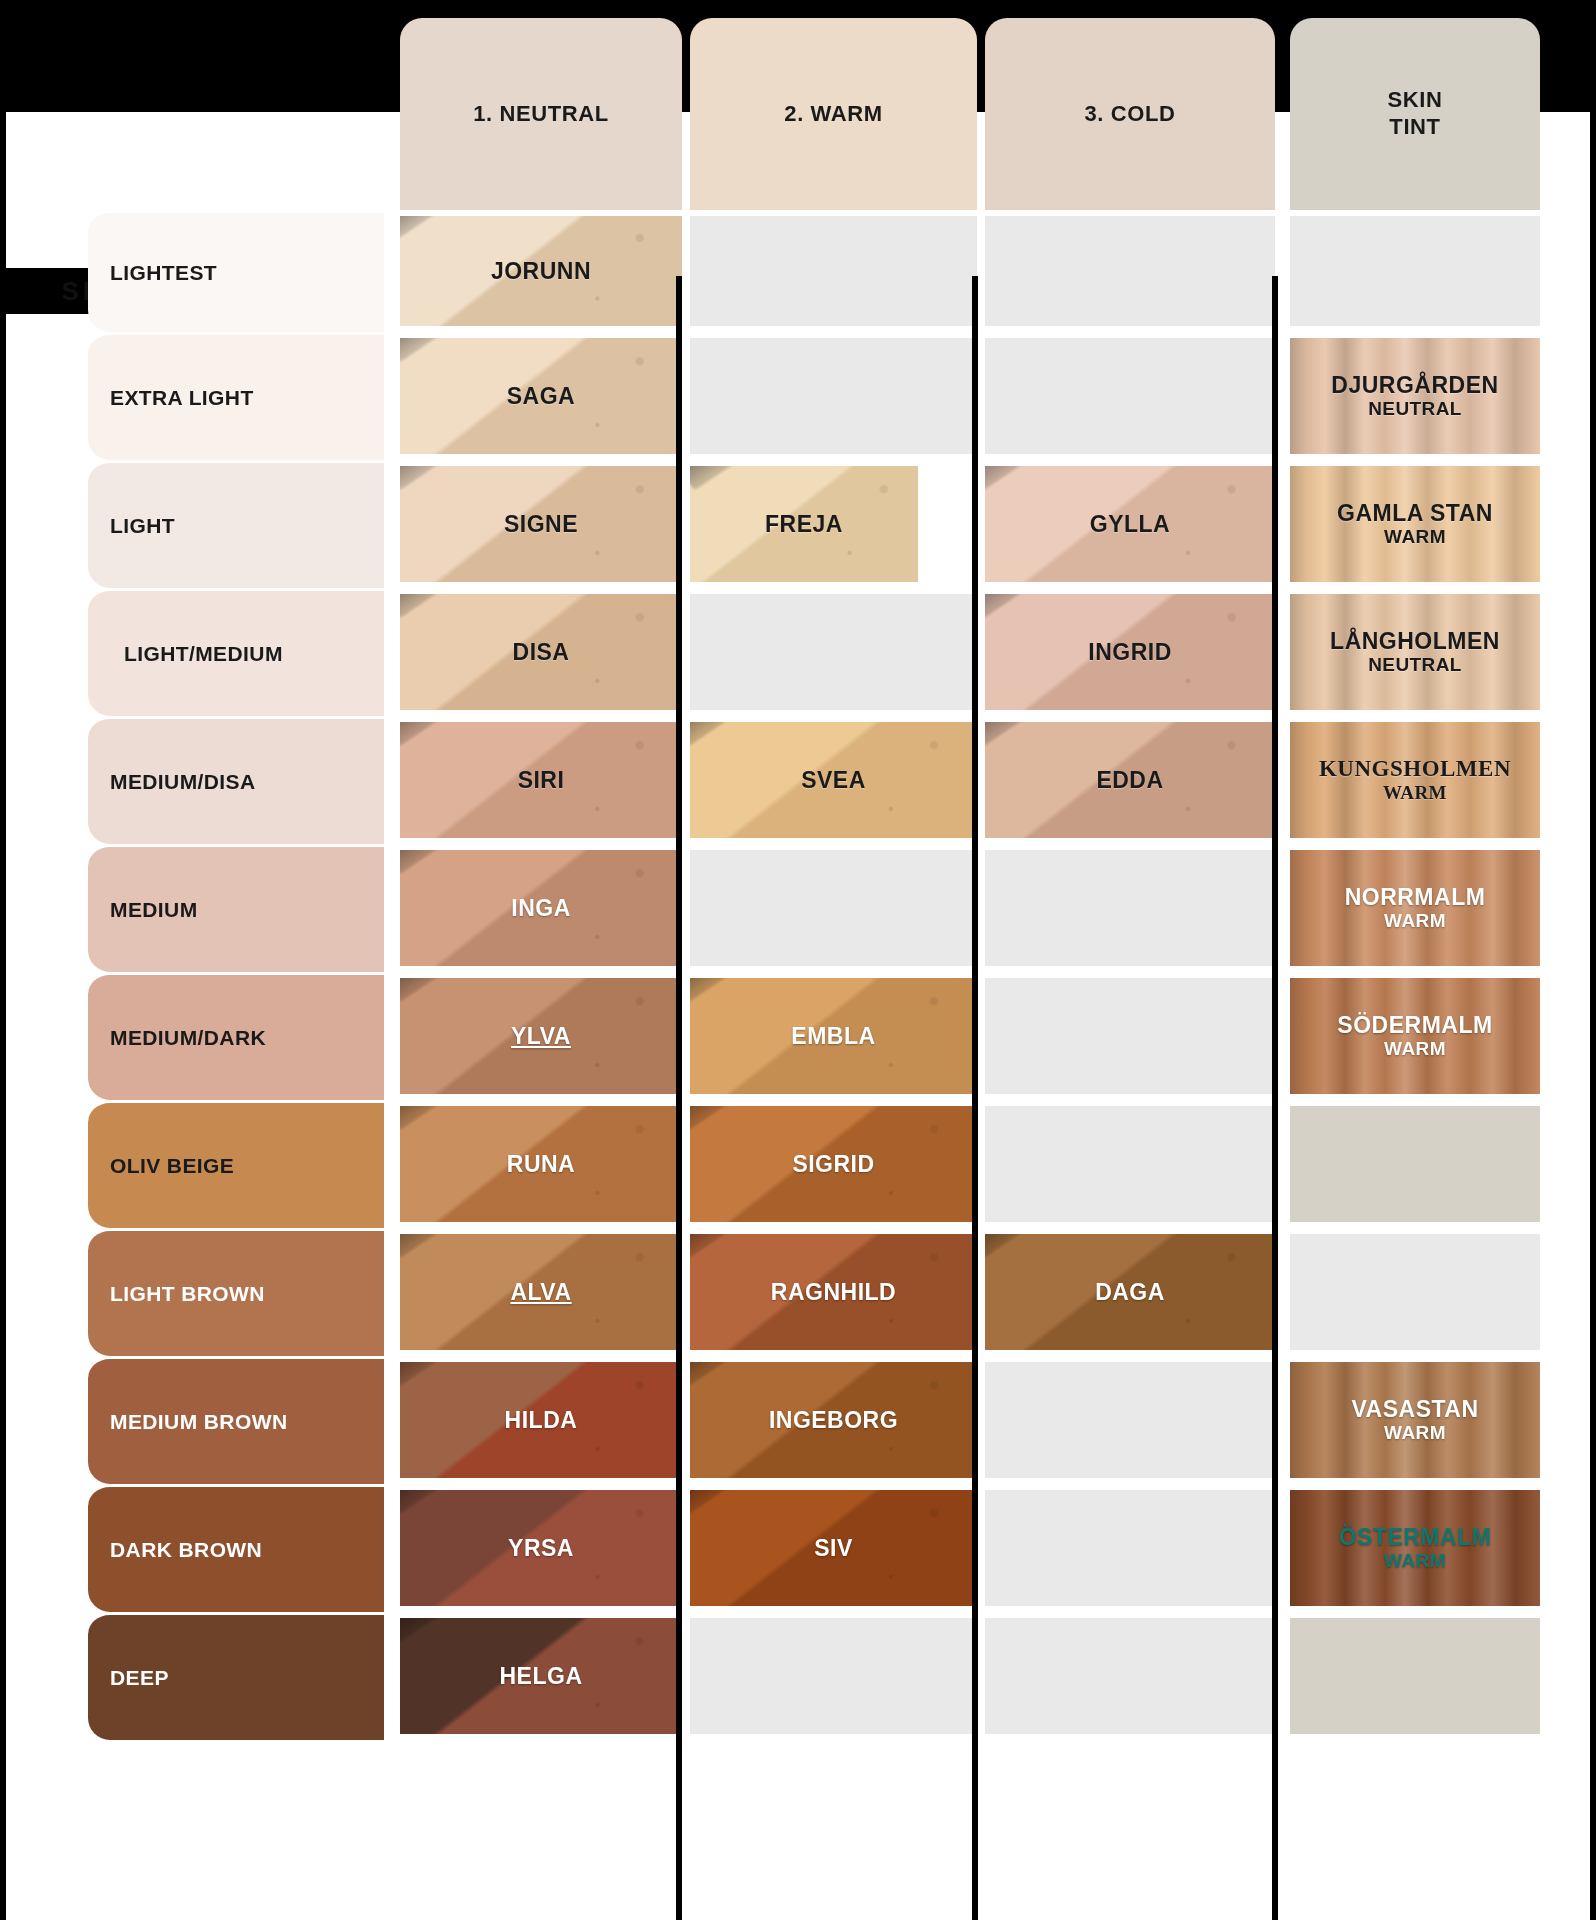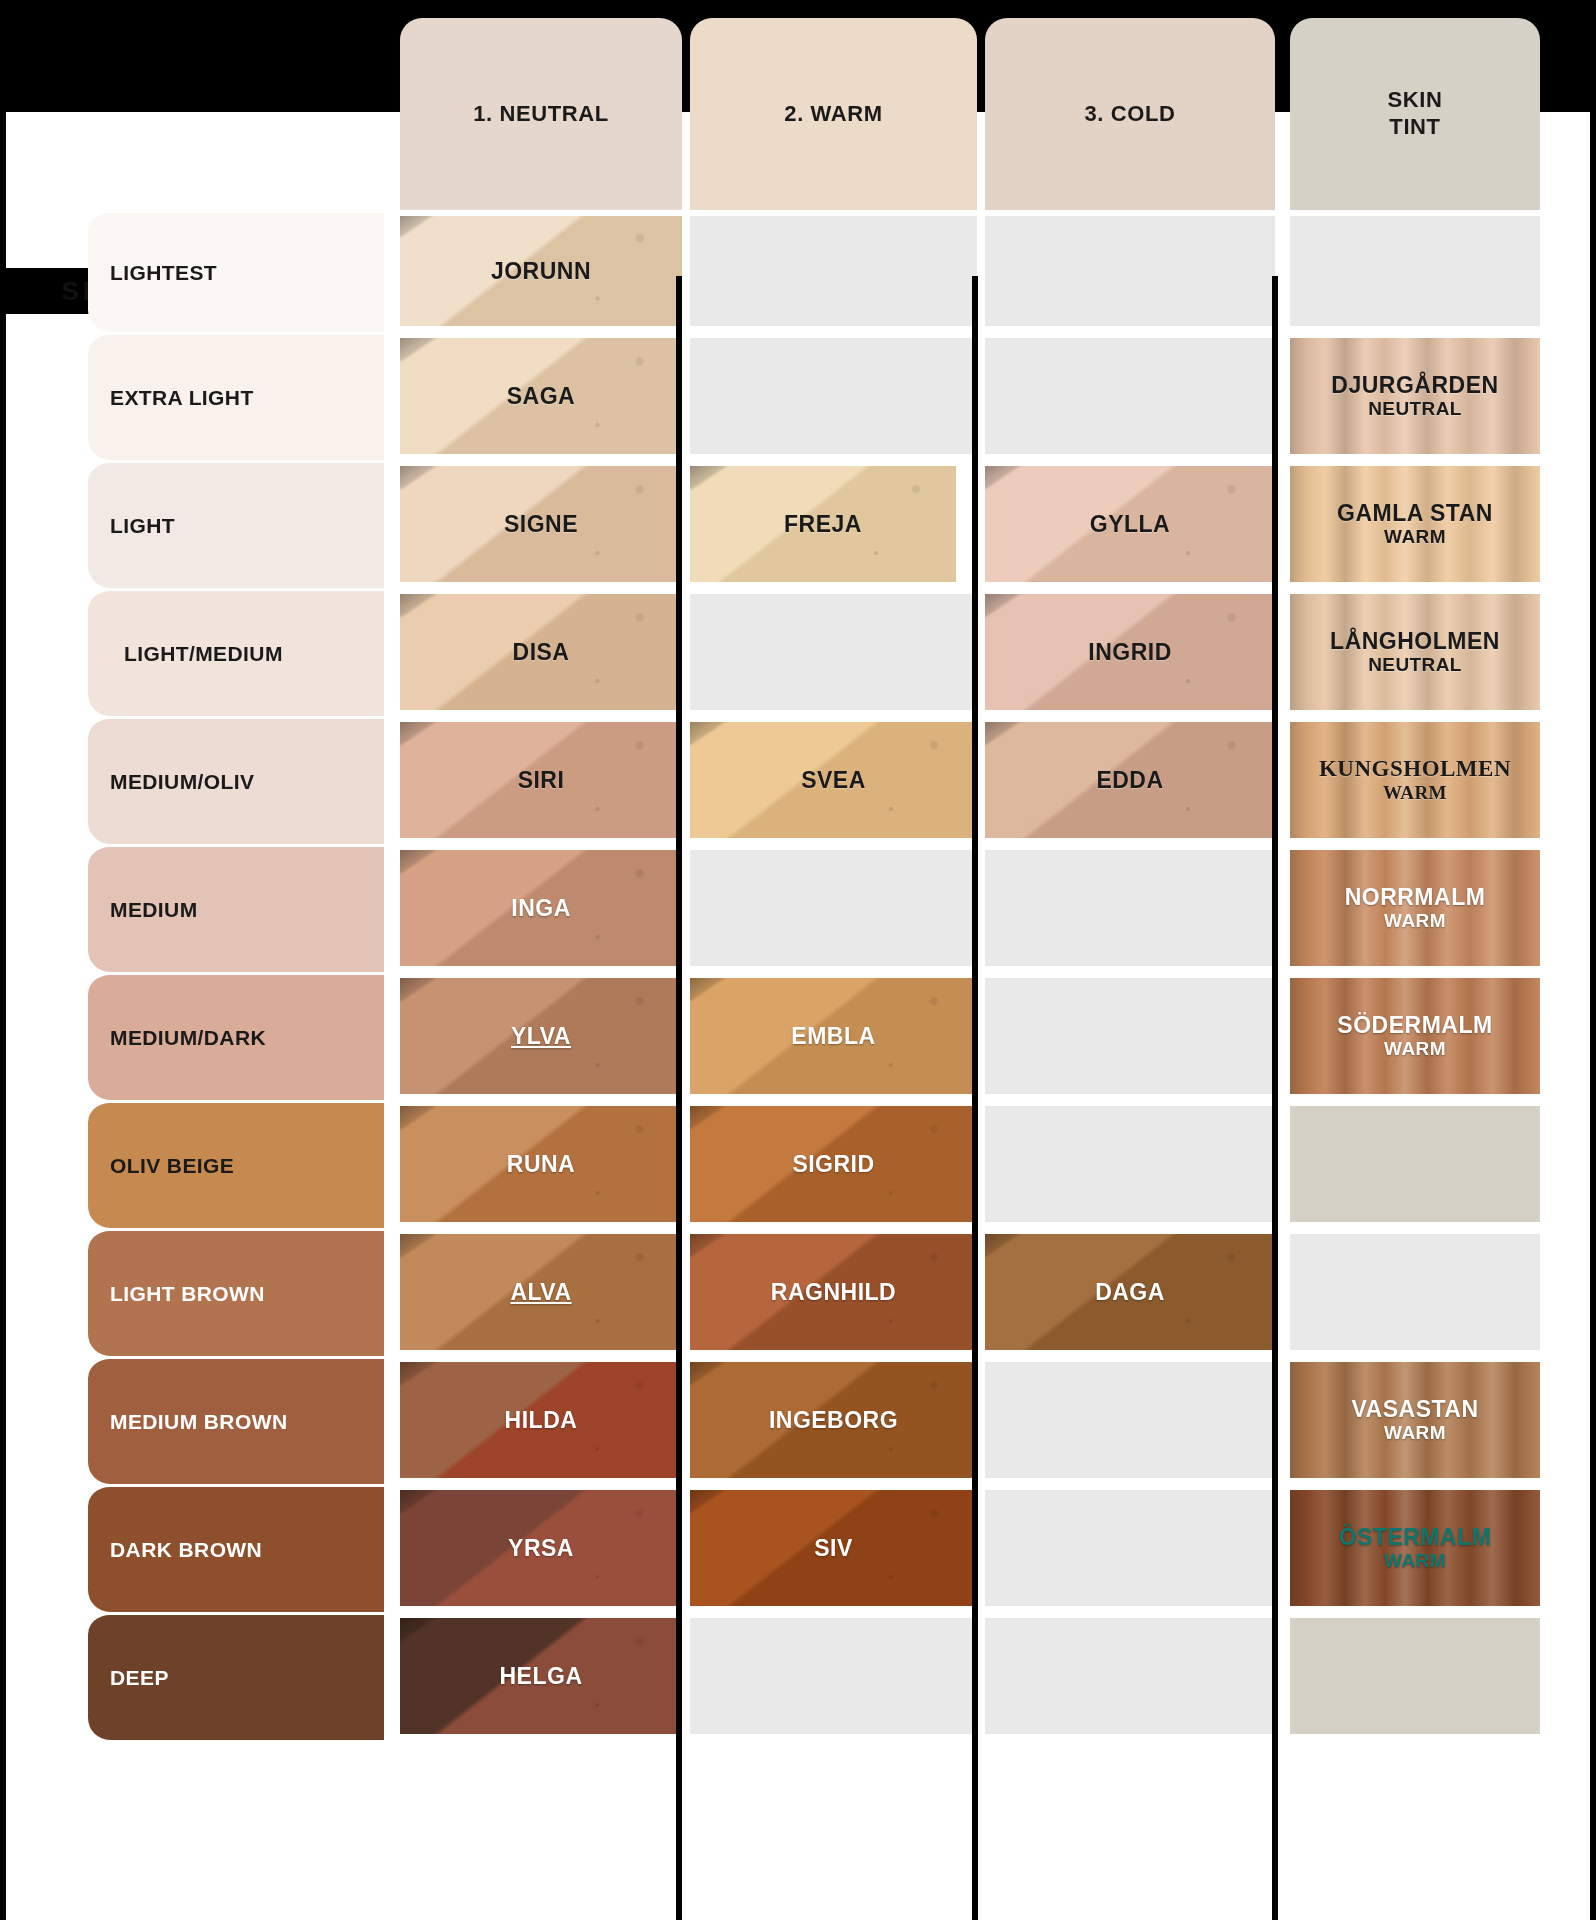--- a/index.html
+++ b/index.html
@@ -197,21 +197,21 @@
       </div>
       <div class="cell" style="left: 400px; width: 282px;">
         <div class="sw">
           <div class="base" style="background: rgb(238, 214, 191);"></div>
           <div class="diag" style="background: linear-gradient(142deg, rgba(255, 255, 255, 0) 0px, rgba(255, 255, 255, 0) 42%, rgb(217, 187, 156) 44%, rgb(217, 187, 156) 100%);"></div>
           <div class="powder" style="background: radial-gradient(circle at 30% 40%, rgba(0, 0, 0, 0.22) 0px, rgba(0, 0, 0, 0.22) 2px, rgba(0, 0, 0, 0) 3px), radial-gradient(circle at 70% 75%, rgba(0, 0, 0, 0.18) 0px, rgba(0, 0, 0, 0.18) 1.6px, rgba(0, 0, 0, 0) 2.6px), radial-gradient(circle at 15% 85%, rgba(255, 255, 255, 0.3) 0px, rgba(255, 255, 255, 0.3) 1.4px, rgba(255, 255, 255, 0) 2.4px), radial-gradient(circle at 85% 20%, rgba(0, 0, 0, 0.14) 0px, rgba(0, 0, 0, 0.14) 3px, rgba(0, 0, 0, 0) 5px); clip-path: polygon(100% 0px, 100% 100%, 0px 100%, 62% 0px);"></div>
           <div class="streak" style="background: linear-gradient(rgba(0, 0, 0, 0.05), rgba(0, 0, 0, 0.55) 45%, rgba(0, 0, 0, 0.18)); opacity: 0.8;"></div>
         </div>
         <div class="cname" style="color: rgb(26, 26, 26); text-shadow: rgba(255, 255, 255, 0.35) 0px 1px 1px;">SIGNE</div>
       </div>
-      <div class="cell" style="left: 690px; width: 266px;">
+      <div class="cell" style="left: 690px; width: 228px;">
         <div class="sw">
           <div class="base" style="background: rgb(240, 220, 185);"></div>
           <div class="diag" style="background: linear-gradient(142deg, rgba(255, 255, 255, 0) 0px, rgba(255, 255, 255, 0) 42%, rgb(224, 199, 157) 44%, rgb(224, 199, 157) 100%);"></div>
           <div class="powder" style="background: radial-gradient(circle at 30% 40%, rgba(0, 0, 0, 0.22) 0px, rgba(0, 0, 0, 0.22) 2px, rgba(0, 0, 0, 0) 3px), radial-gradient(circle at 70% 75%, rgba(0, 0, 0, 0.18) 0px, rgba(0, 0, 0, 0.18) 1.6px, rgba(0, 0, 0, 0) 2.6px), radial-gradient(circle at 15% 85%, rgba(255, 255, 255, 0.3) 0px, rgba(255, 255, 255, 0.3) 1.4px, rgba(255, 255, 255, 0) 2.4px), radial-gradient(circle at 85% 20%, rgba(0, 0, 0, 0.14) 0px, rgba(0, 0, 0, 0.14) 3px, rgba(0, 0, 0, 0) 5px); clip-path: polygon(100% 0px, 100% 100%, 0px 100%, 62% 0px);"></div>
           <div class="streak" style="background: linear-gradient(rgba(0, 0, 0, 0.05), rgba(0, 0, 0, 0.55) 45%, rgba(0, 0, 0, 0.18)); opacity: 0.8;"></div>
         </div>
         <div class="cname" style="color: rgb(26, 26, 26); text-shadow: rgba(255, 255, 255, 0.35) 0px 1px 1px;">FREJA</div>
       </div>
       <div class="cell" style="left: 985px; width: 290px;">
         <div class="sw">
@@ -256,21 +256,21 @@
       <div class="cell" style="left: 1290px; width: 250px;">
         <div class="tintsw">
           <div class="vbase" style="background: rgb(233, 198, 165);"></div>
           <div class="vstreaks" style="background: linear-gradient(90deg, rgba(0, 0, 0, 0.2) 0%, rgba(0, 0, 0, 0.05) 7%, rgba(255, 255, 255, 0.1) 14%, rgba(0, 0, 0, 0.16) 22%, rgba(255, 255, 255, 0.16) 30%, rgba(0, 0, 0, 0.06) 38%, rgba(255, 255, 255, 0.22) 46%, rgba(0, 0, 0, 0.12) 55%, rgba(255, 255, 255, 0.14) 63%, rgba(0, 0, 0, 0.08) 72%, rgba(255, 255, 255, 0.18) 81%, rgba(0, 0, 0, 0.14) 90%, rgba(255, 255, 255, 0.08) 100%);"></div>
         </div>
         <div class="cname" style="color: rgb(26, 26, 26); text-shadow: rgba(255, 255, 255, 0.35) 0px 1px 1px;">LÅNGHOLMEN<span class="sub">NEUTRAL</span></div>
       </div>
     </div>
     <div class="row" style="height: 128px;">
       <div class="rowlabel" style="background: rgb(237, 220, 211); color: rgb(26, 26, 26);">
-        <span>MEDIUM/OLIV</span>
+        <span>MEDIUM/DISA</span>
       </div>
       <div class="cell" style="left: 400px; width: 282px;">
         <div class="sw">
           <div class="base" style="background: rgb(223, 179, 155);"></div>
           <div class="diag" style="background: linear-gradient(142deg, rgba(255, 255, 255, 0) 0px, rgba(255, 255, 255, 0) 42%, rgb(203, 155, 130) 44%, rgb(203, 155, 130) 100%);"></div>
           <div class="powder" style="background: radial-gradient(circle at 30% 40%, rgba(0, 0, 0, 0.22) 0px, rgba(0, 0, 0, 0.22) 2px, rgba(0, 0, 0, 0) 3px), radial-gradient(circle at 70% 75%, rgba(0, 0, 0, 0.18) 0px, rgba(0, 0, 0, 0.18) 1.6px, rgba(0, 0, 0, 0) 2.6px), radial-gradient(circle at 15% 85%, rgba(255, 255, 255, 0.3) 0px, rgba(255, 255, 255, 0.3) 1.4px, rgba(255, 255, 255, 0) 2.4px), radial-gradient(circle at 85% 20%, rgba(0, 0, 0, 0.14) 0px, rgba(0, 0, 0, 0.14) 3px, rgba(0, 0, 0, 0) 5px); clip-path: polygon(100% 0px, 100% 100%, 0px 100%, 62% 0px);"></div>
           <div class="streak" style="background: linear-gradient(rgba(0, 0, 0, 0.05), rgba(0, 0, 0, 0.55) 45%, rgba(0, 0, 0, 0.18)); opacity: 0.8;"></div>
         </div>
         <div class="cname" style="color: rgb(26, 26, 26); text-shadow: rgba(255, 255, 255, 0.35) 0px 1px 1px;">SIRI</div>
       </div>

